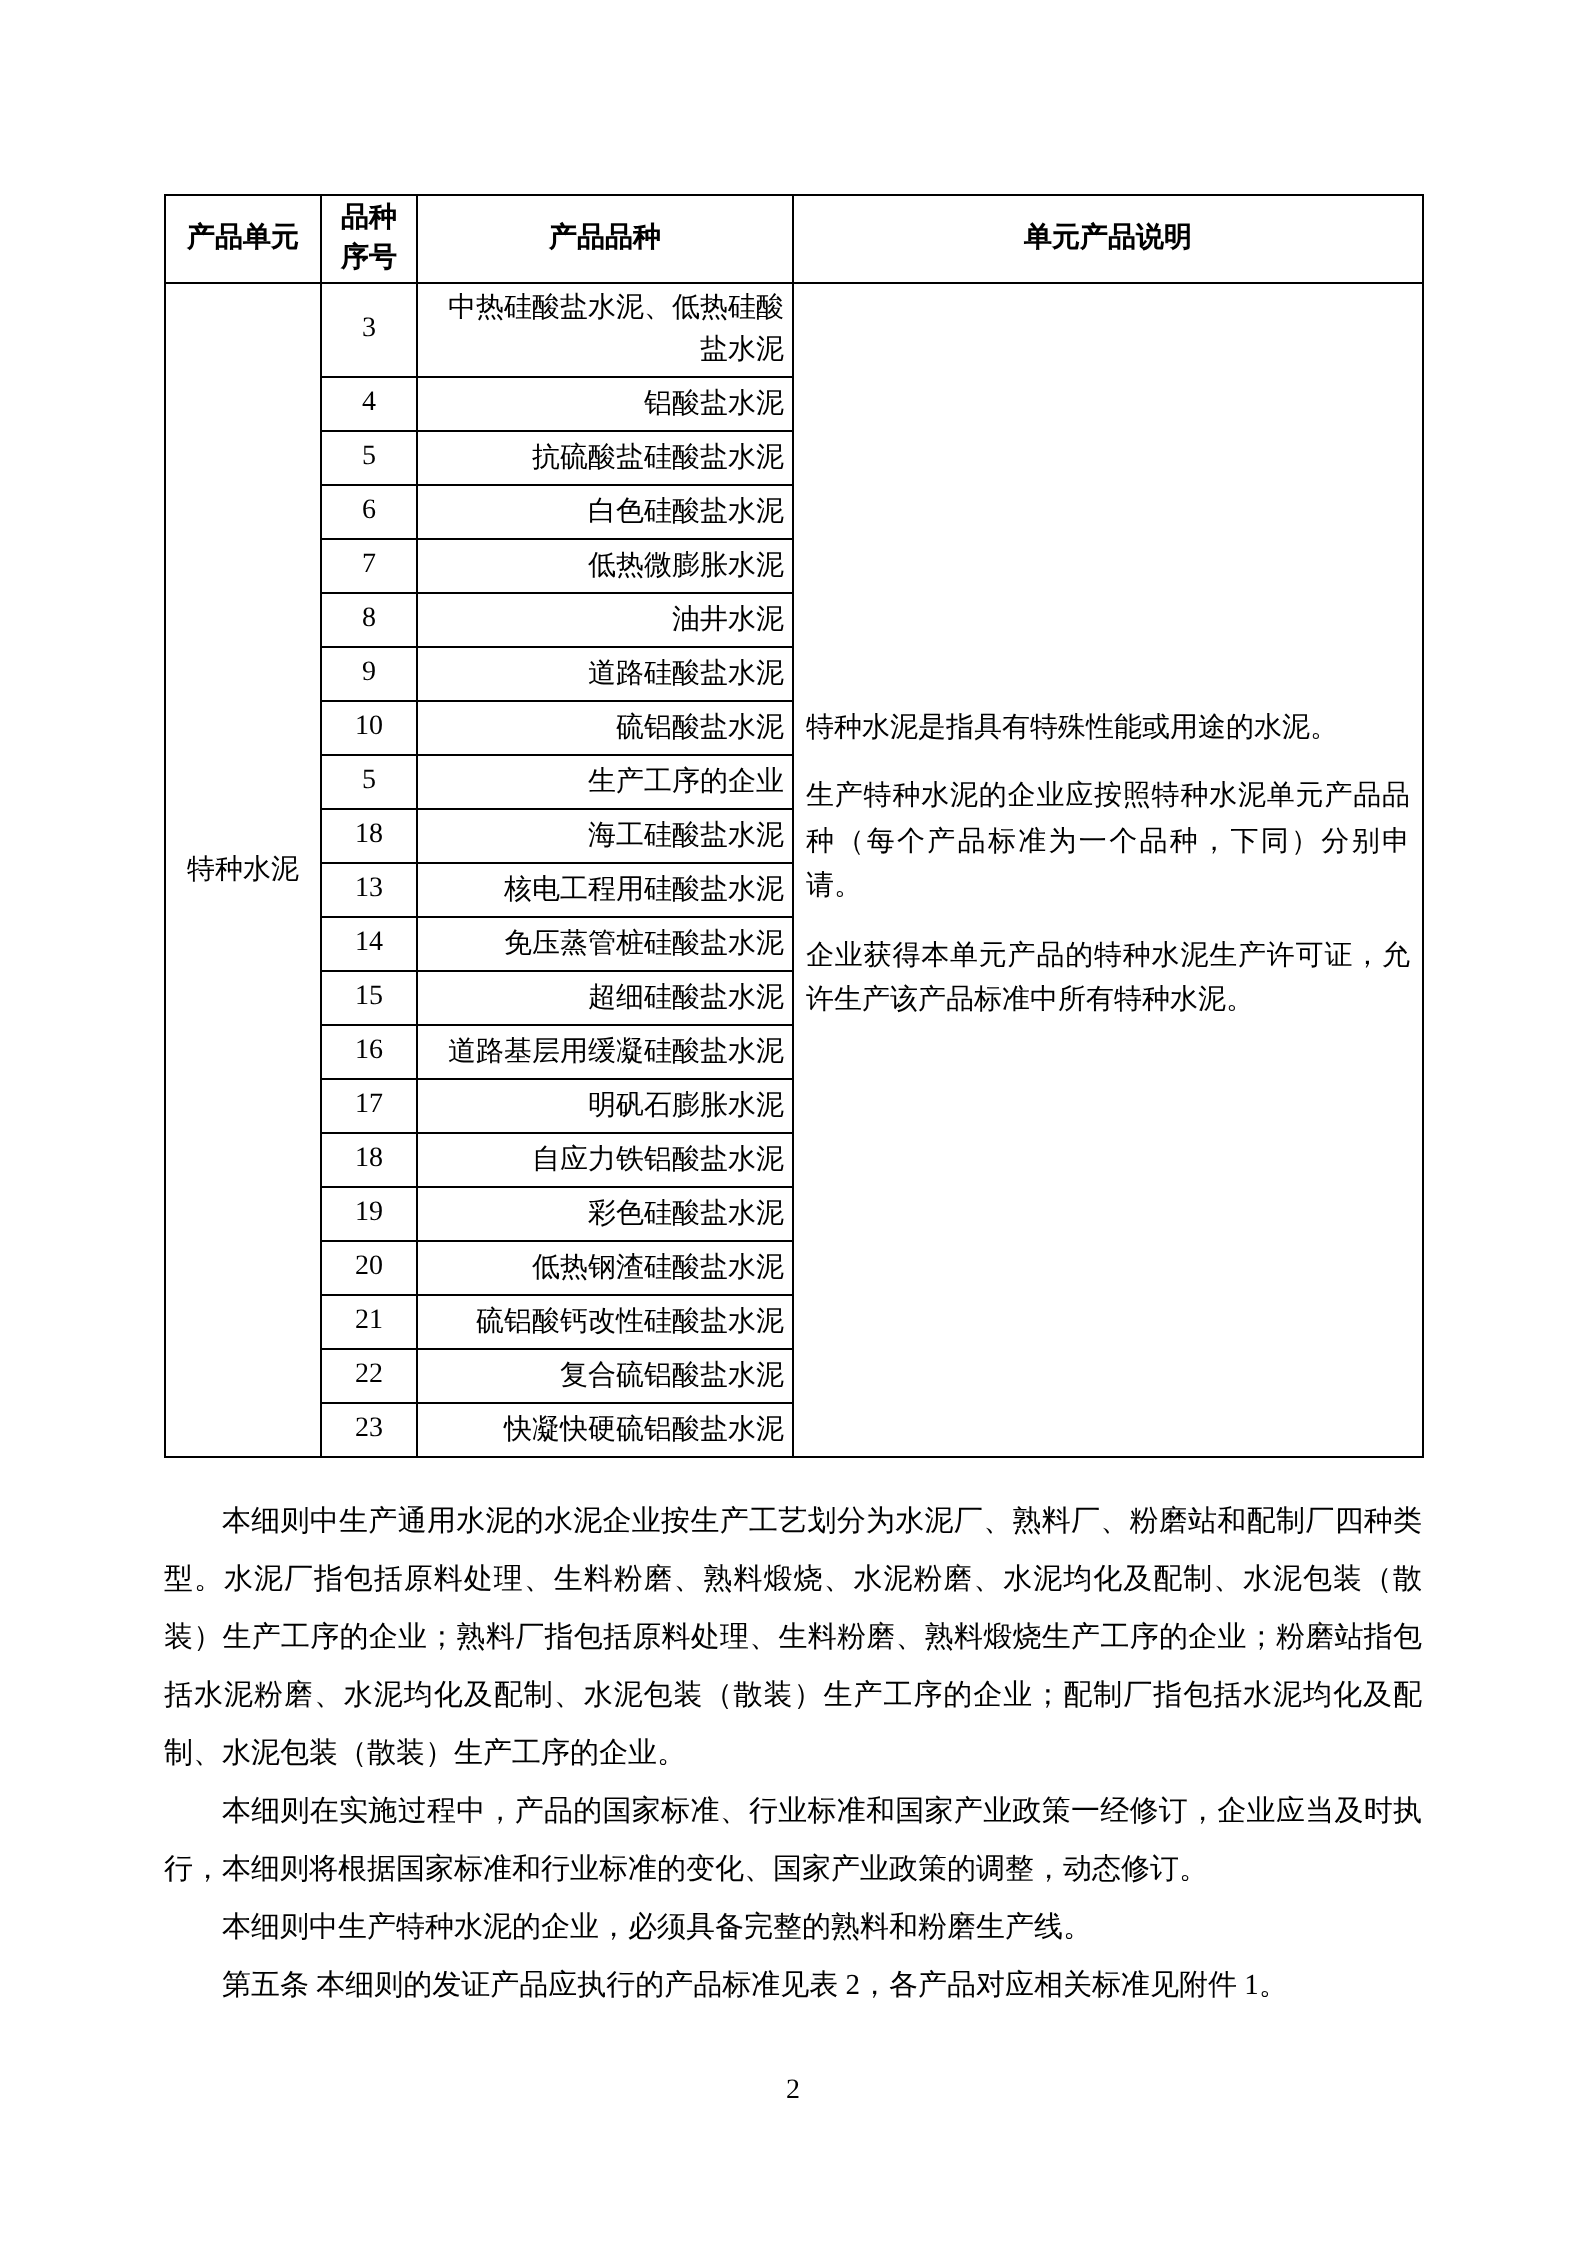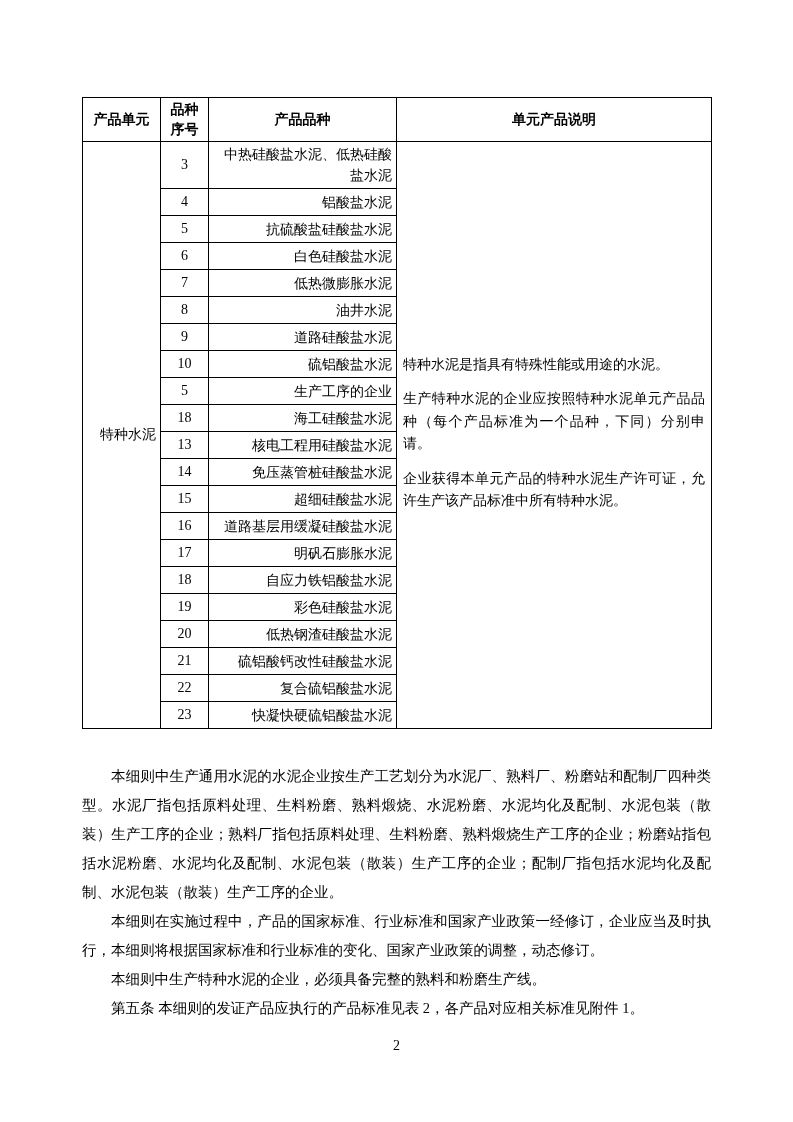--- a/index.html
+++ b/index.html
@@ -39,21 +39,21 @@
     font-weight: bold;
     text-align: center;
     height: 44px;
     line-height: 1.4;
   }
   col.c-unit { width: 78px; }
   col.c-no { width: 48px; }
   col.c-variety { width: 188px; }
   col.c-desc { width: 315px; }
   td.unit-cell {
-    text-align: right;
+    text-align: center;
     font-size: 14px;
   }
   td.no-cell {
     text-align: center;
     height: 27px;
   }
   td.variety-cell {
     text-align: right;
     line-height: 1.5;
     margin-left: 34px;
@@ -63,21 +63,21 @@
     padding: 6px 6px;
   }
   td.desc-cell p {
     margin: 0 0 12px 0;
     line-height: 1.6;
     text-align: justify;
     font-size: 14px;
   }
   td.desc-cell p:last-child { margin-bottom: 4px; }
   .body-text {
-    margin-top: 33px;
+    margin-top: 18px;
     width: 629px;
   }
   .body-text p {
     margin: 0;
     font-size: 14.5px;
     line-height: 29px;
     text-indent: 2em;
     text-align: justify;
   }
   .page-number {

